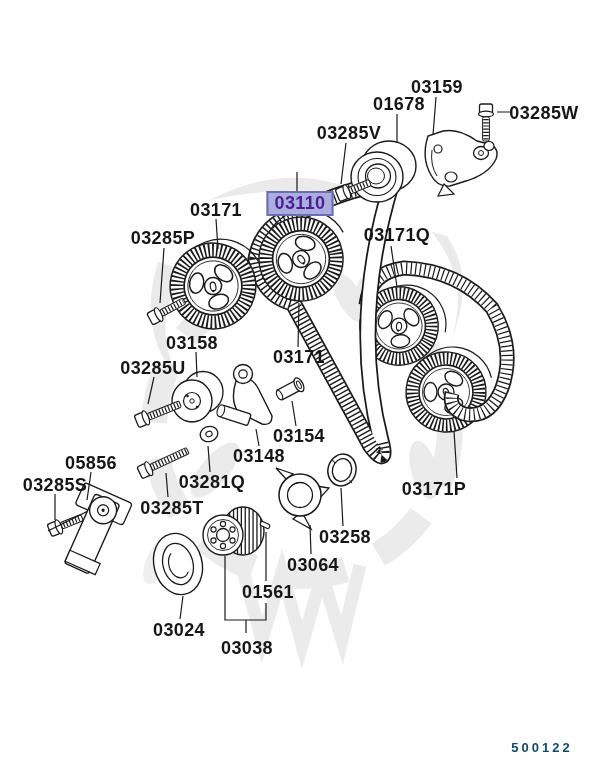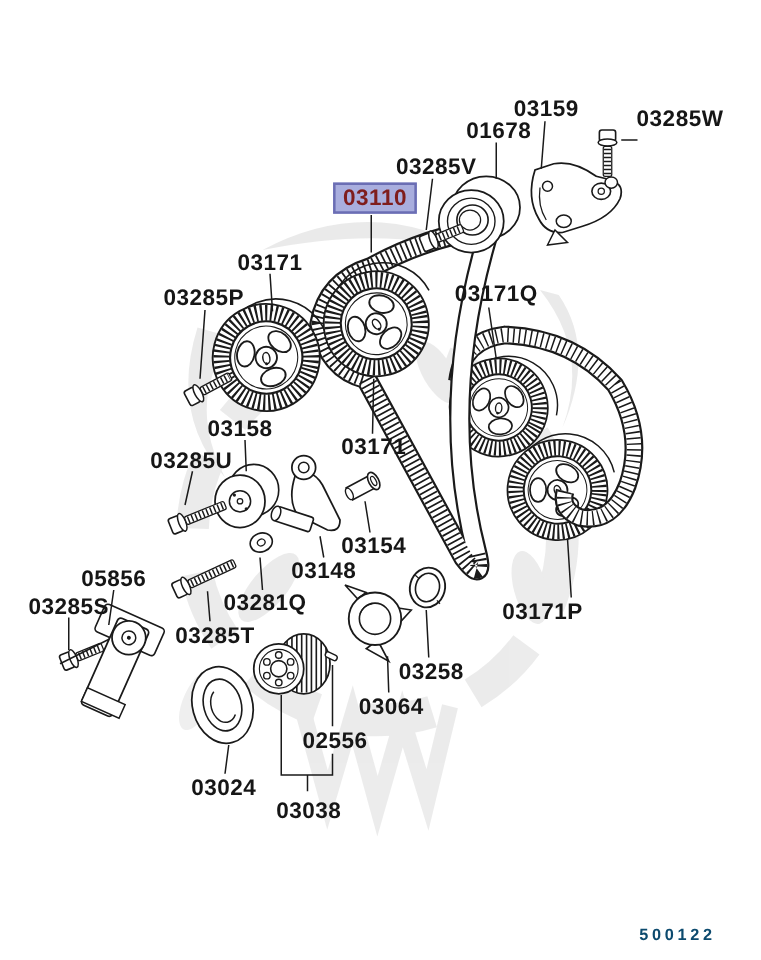--- a/index.html
+++ b/index.html
@@ -7,22 +7,22 @@
     position:relative;width:609px;height:768px;background:#ffffff;overflow:hidden;
     font-family:"Liberation Sans",sans-serif;
   }
   #art{position:absolute;left:0;top:0;}
   .lbl{
     position:absolute;transform:translateX(-50%);
     font:bold 18px "Liberation Sans",sans-serif;
     color:#161616;letter-spacing:.4px;white-space:nowrap;line-height:20px;
   }
   .lbl.hl{
-    background:#a9aede;border:2px solid #6b6eb4;color:#7f1d1d;
-    padding:0 6px;line-height:21px;
+    background:#a9aede;border:2px solid #6b6eb4;color:#4c1d95;
+    padding:0 6px;line-height:21px;margin-top:45px;
   }
   .figcode{
     position:absolute;transform:translateX(-50%);
     font:bold 13px "Liberation Sans",sans-serif;
     color:#0c4a6e;letter-spacing:3px;white-space:nowrap;
   }
 </style>
 </head>
 <body>
 
@@ -256,37 +256,37 @@
            M 311,554 L 310,525
            M 266,581 L 266,532
            M 180,619 L 183,596
            M 225,556 L 225,620 L 266,620 L 266,603
            M 246,620 L 246,633" fill="none" stroke="#1a1a1a" stroke-width="1.2"></path>
 </svg>
 
 <div>
   <div class="lbl" style="left:437px;top:77px">03159</div>
   <div class="lbl" style="left:399px;top:94px">01678</div>
-  <div class="lbl" style="left:544px;top:85px">03285W</div>
+  <div class="lbl" style="left:544px;top:103px">03285W</div>
   <div class="lbl" style="left:349px;top:123px">03285V</div>
   <div class="lbl hl" style="left:300px;top:146px">03110</div>
   <div class="lbl" style="left:216px;top:200px">03171</div>
   <div class="lbl" style="left:163px;top:228px">03285P</div>
   <div class="lbl" style="left:397px;top:225px">03171Q</div>
   <div class="lbl" style="left:192px;top:333px">03158</div>
   <div class="lbl" style="left:153px;top:358px">03285U</div>
   <div class="lbl" style="left:299px;top:347px">03171</div>
   <div class="lbl" style="left:299px;top:426px">03154</div>
   <div class="lbl" style="left:259px;top:446px">03148</div>
   <div class="lbl" style="left:91px;top:453px">05856</div>
   <div class="lbl" style="left:55px;top:475px">03285S</div>
   <div class="lbl" style="left:212px;top:472px">03281Q</div>
   <div class="lbl" style="left:172px;top:498px">03285T</div>
   <div class="lbl" style="left:434px;top:479px">03171P</div>
   <div class="lbl" style="left:345px;top:527px">03258</div>
   <div class="lbl" style="left:313px;top:555px">03064</div>
-  <div class="lbl" style="left:268px;top:582px">02556</div>
+  <div class="lbl" style="left:268px;top:582px">01561</div>
   <div class="lbl" style="left:179px;top:620px">03024</div>
   <div class="lbl" style="left:247px;top:638px">03038</div>
   <div class="figcode" style="left:542px;top:740px">500122</div>
 </div>
 
 </div>
 
 </body></html>

